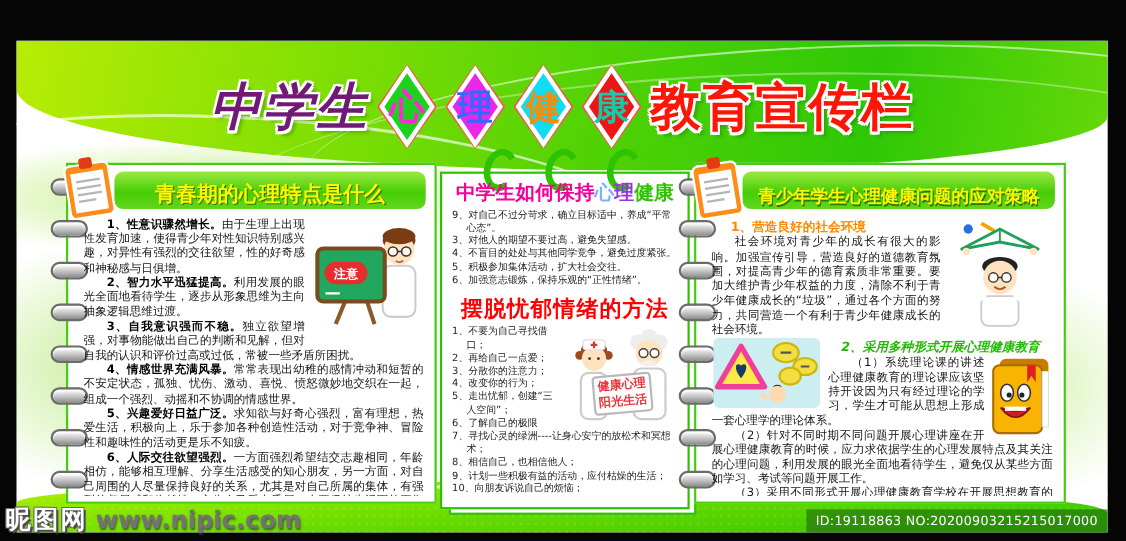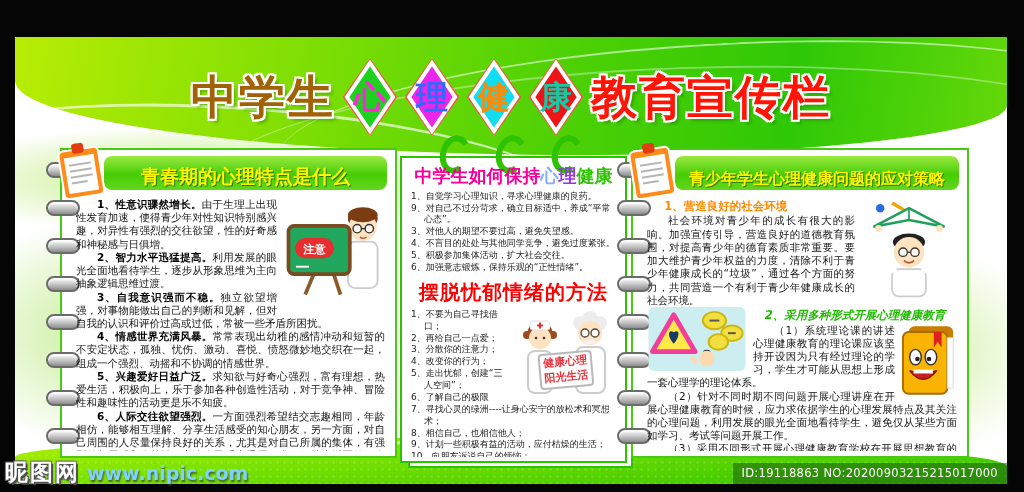--- a/index.html
+++ b/index.html
@@ -69,39 +69,39 @@
   #mid-list2-wrap{position:relative;}
   .clip-hook{position:absolute;top:-23px;width:18px;height:27px;border:6px solid #2ec300;
         border-right-color:transparent;border-radius:50%;transform:rotate(14deg);background:transparent;}
   
   .sub{font-weight:bold;font-size:11.5px;margin:1px 0;text-indent:1.5em;}
   #rp-sub2{text-align:center;text-indent:0;}
   
   #watermark{position:absolute;left:5px;bottom:4px;z-index:6;display:flex;align-items:baseline;gap:7px;}
   #wm-zh{font-size:23px;font-weight:bold;color:#fdfdfd;letter-spacing:2px;
         text-shadow:2px 2px 0 #4d4d4d,-1px -1px 0 #6a6a6a,1px -1px 0 #6a6a6a,-1px 1px 0 #6a6a6a;}
-  #wm-url{font-size:19px;font-weight:bold;color:#7dd3fc;text-shadow:1px 2px 2px rgba(60,60,60,.8);text-align:center;}
+  #wm-url{font-size:22px;font-weight:bold;color:#737373;text-shadow:1px 2px 2px rgba(60,60,60,.8);text-align:center;}
   #idbar{position:absolute;right:17px;bottom:8px;z-index:6;background:rgba(25,95,15,.55);
         color:#fff;font-size:11.5px;padding:3px 9px 4px;letter-spacing:.3px;}
 </style>
 </head>
 <body>
 
 <div id="canvas">
   <div id="poster">
 
     <div id="header-underwave"></div>
     <div id="header">
       <div class="swoosh" id="sw1"></div>
       <div class="swoosh" id="sw2"></div>
       <div class="swoosh" id="sw3"></div>
     </div>
 
     <div id="banner">
-      <span class="banner-word" style="color: #a16207;">中学生</span>
+      <span class="banner-word" style="color: #701a75; font-style: italic;">中学生</span>
 
       <svg class="diamond" width="54" height="76" viewBox="0 0 54 76">
         <polygon points="27,1 53,38 27,75 1,38" fill="none" stroke="#ff4d4d" stroke-width="2"></polygon>
         <polygon points="27,4 50,38 27,72 4,38" stroke="#ffffff" stroke-width="4" fill="#1fd11f"></polygon>
         <text x="27" y="38" text-anchor="middle" dominant-baseline="central" font-size="32" font-weight="bold" fill="#ff26d9">心</text>
       </svg>
       <svg class="diamond" width="54" height="76" viewBox="0 0 54 76">
         <polygon points="27,1 53,38 27,75 1,38" fill="none" stroke="#ff4d4d" stroke-width="2"></polygon>
         <polygon points="27,4 50,38 27,72 4,38" stroke="#ffffff" stroke-width="4" fill="#e926e9"></polygon>
         <text x="27" y="38" text-anchor="middle" dominant-baseline="central" font-size="32" font-weight="bold" fill="#2f6bff">理</text>
@@ -182,21 +182,20 @@
       <span class="clip-hook" style="left:38px"></span>
       <span class="clip-hook" style="left:94px"></span>
       <span class="clip-hook" style="left:150px"></span>
 
       <div id="mid-body">
         <div id="mid-title">
           <span style="color: rgb(245, 0, 155);">中学生如何保持</span><span style="color: rgb(127, 176, 255);">心</span><span style="color: rgb(154, 51, 232);">理</span><span style="color: rgb(46, 195, 0); margin-top: 20px;">健康</span>
         </div>
 
         <div class="mid-list">
-          <div class="mitem">1、自觉学习心理知识，寻求心理健康的良药。</div>
           <div class="mitem">9、对自己不过分苛求，确立目标适中，养成“平常心态”。</div>
           <div class="mitem">3、对他人的期望不要过高，避免失望感。</div>
           <div class="mitem">4、不盲目的处处与其他同学竞争，避免过度紧张。</div>
           <div class="mitem">5、积极参加集体活动，扩大社会交往。</div>
           <div class="mitem">6、加强意志锻炼，保持乐观的“正性情绪”。</div>
         </div>
 
         <div id="mid-sec2" style="color: rgb(255, 0, 0);">摆脱忧郁情绪的方法</div>
 
         <div id="mid-list2-wrap">

